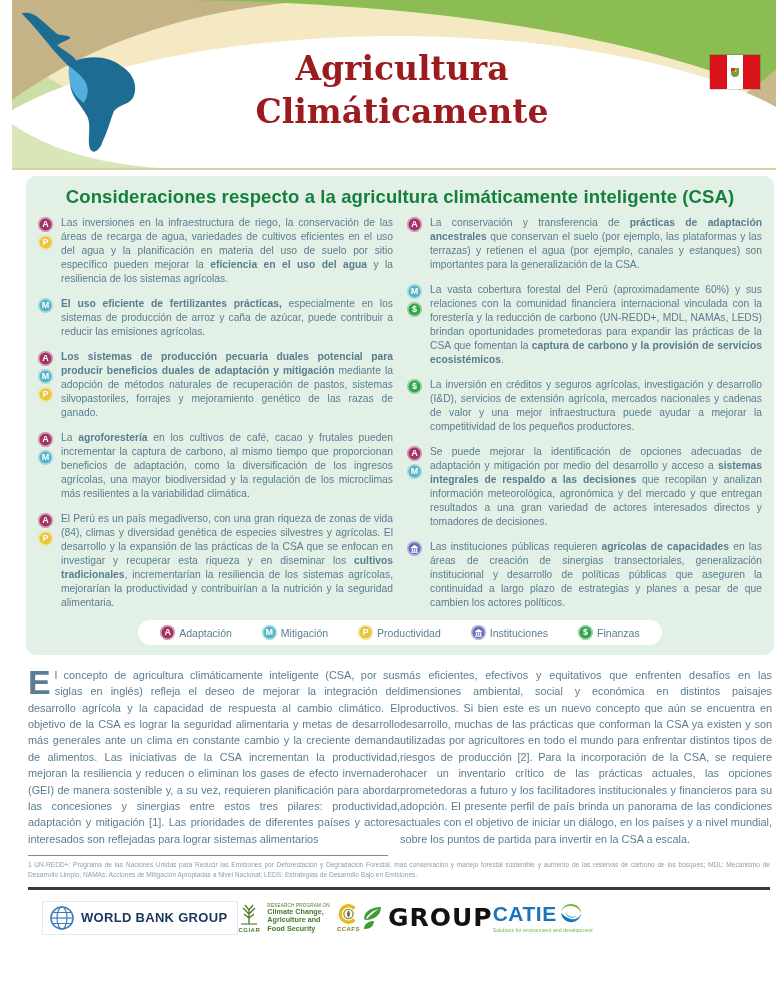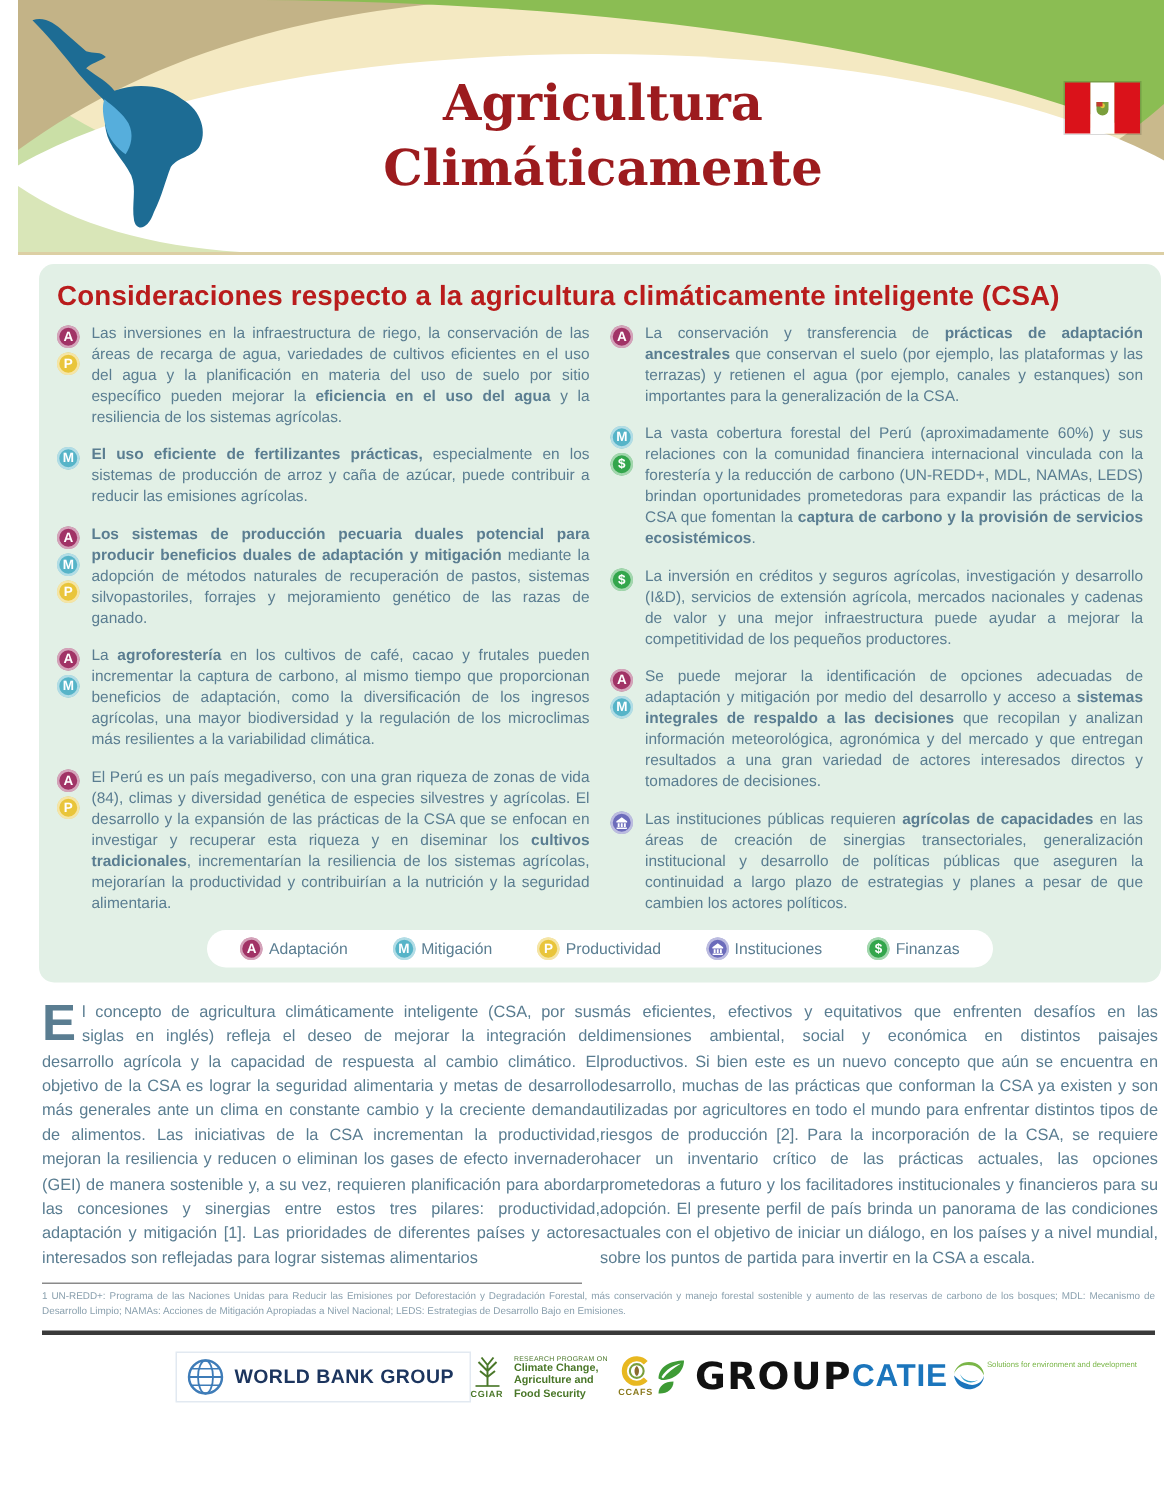--- a/index.html
+++ b/index.html
@@ -14,21 +14,21 @@
                font-family:"DejaVu Serif","Liberation Serif",serif;font-weight:bold;
                color:#9C1B1E;font-size:33px;line-height:1.3;}
   .flag{position:absolute;top:55px;right:28px;width:50px;height:34px;display:flex;
         box-shadow:0 0 0 1px rgba(0,0,0,.15);}
   .flag .band{flex:1;}
   .flag .emblem{position:absolute;left:50%;top:50%;transform:translate(-50%,-50%);}
 
   
   .panel{position:relative;margin:6px 14px 0 14px;background:#E2F0E6;border-radius:10px;
          padding:8px 12px 10px 12px;}
-  .panel-title{text-align:left;color:#b91c1c;font-weight:bold;font-size:18.5px;
+  .panel-title{text-align:center;color:#15803d;font-weight:bold;font-size:18.5px;
                letter-spacing:.1px;margin:2px 0 8px 0;}
   .cols{display:flex;gap:14px;}
   .col{flex:1;display:flex;flex-direction:column;gap:11px;}
   .bullet{display:flex;gap:6px;}
   .bullet .icons{width:17px;flex-shrink:0;display:flex;flex-direction:column;gap:3px;padding-top:1px;}
   .cat-icon{width:15px;height:15px;border-radius:50%;color:#fff;font-weight:bold;font-size:9px;
             display:flex;align-items:center;justify-content:center;line-height:1;
             box-shadow:inset 0 0 0 1.5px rgba(255,255,255,.55);}
   .bullet .txt{color:#5A7D91;font-size:10.3px;line-height:1.36;text-align:justify;}
   .bullet .txt .b{font-weight:bold;}
@@ -42,34 +42,34 @@
   .bodycol.first::first-letter{font-size:34px;font-weight:bold;float:left;line-height:.82;
                                padding:2px 4px 0 0;color:#5A7D91;}
 
   
   .footnote{margin:8px 16px 0 16px;border-top:1px solid #8A8A8A;width:360px;padding-top:2px;}
   .footnote-text{margin:2px 16px 0 16px;color:#8AA0AE;font-size:6.6px;line-height:1.5;
                  text-align:justify;width:742px;}
   .thick-rule{margin:7px 16px 0 16px;border-top:3px solid #3A3A3A;width:742px;}
 
   
-  .logos{display:flex;align-items:center;justify-content:flex-end;margin:8px 30px 0 30px;height:40px;}
+  .logos{display:flex;align-items:center;justify-content:flex-start;margin:8px 30px 0 30px;height:40px;}
   .wb{display:flex;align-items:center;gap:6px;border:1px solid #E2E9F1;padding:3px 10px 3px 6px;background:#fff;}
   .wb-label{color:#1C355E;font-weight:bold;font-size:13px;letter-spacing:.3px;}
   .cgiar-block{display:flex;align-items:center;gap:7px;}
   .cgiar-col{display:flex;flex-direction:column;align-items:center;}
   .cgiar-name,.ccafs-name{color:#4A7729;font-size:6px;font-weight:bold;letter-spacing:.5px;margin-top:1px;}
   .ccafs-name{color:#8A7A1E;}
   .prog{display:flex;flex-direction:column;line-height:1.15;}
   .prog-small{color:#4A7729;font-size:4.6px;letter-spacing:.2px;}
   .prog-line{color:#4A7729;font-size:7.2px;font-weight:bold;}
   .ciat{display:flex;align-items:center;gap:4px;}
   .ciat-label{color:#111;font-weight:bold;font-size:25px;letter-spacing:1px;
               font-family:"DejaVu Sans","Liberation Sans",sans-serif;}
-  .catie{display:flex;flex-direction:row;align-items:flex-start;}
+  .catie{display:flex;flex-direction:column;align-items:flex-start;}
   .catie-top{display:flex;align-items:center;gap:2px;}
   .catie-label{color:#1B75BC;font-weight:bold;font-size:21px;letter-spacing:.5px;}
   .catie-tagline{color:#7AB648;font-size:5.2px;margin-top:1px;}
 </style>
 </head>
 <body>
 
 <div class="page">
 
   <div class="header">

